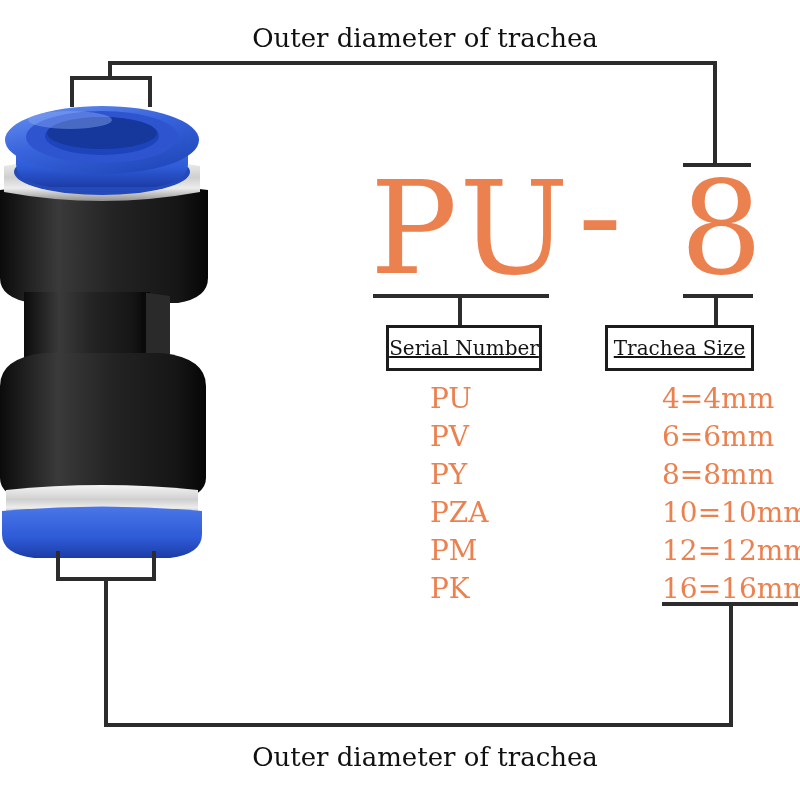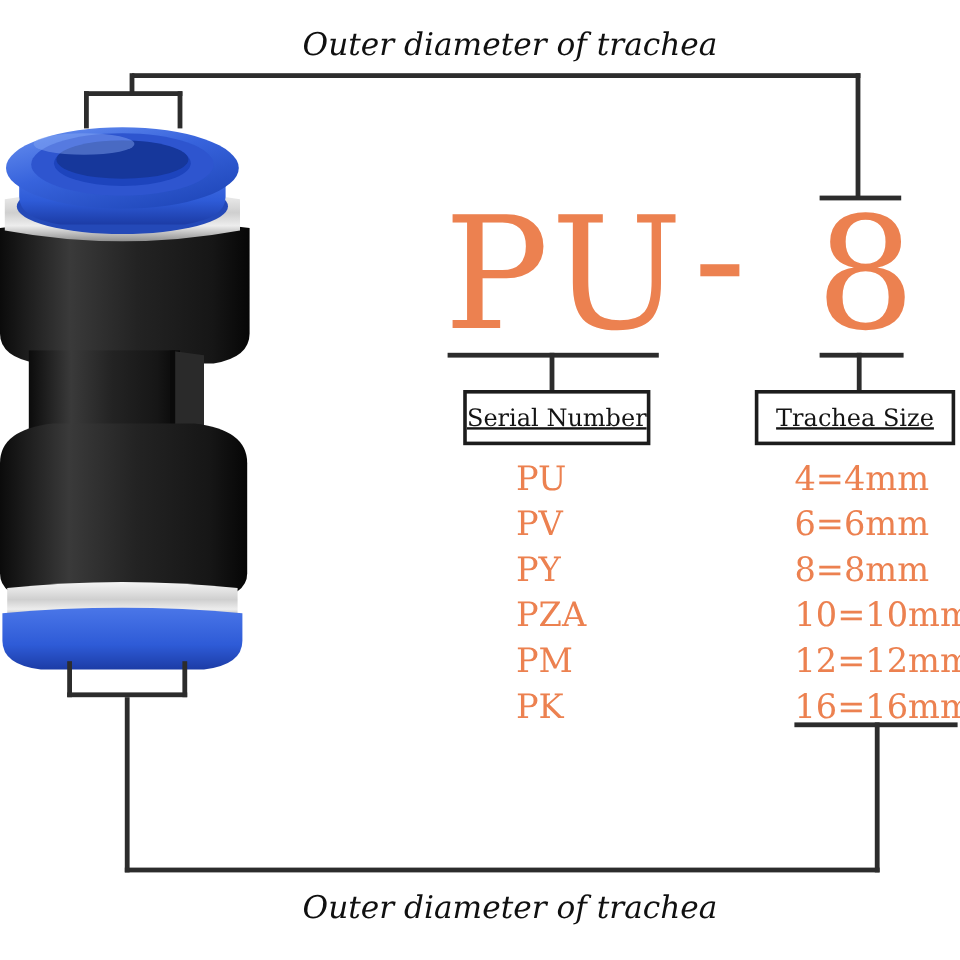--- a/index.html
+++ b/index.html
@@ -6,38 +6,38 @@
   .stage {
     position:relative; width:800px; height:800px;
     background:#ffffff; overflow:hidden;
     font-family:"DejaVu Serif", serif;
   }
   
   .ln { position:absolute; background:#2c2c2c; }
   
   .big-label {
     position:absolute; left:180px; width:490px; text-align:center;
-    font-size:26px; line-height:34px; color:#101010;font-style:italic;
+    font-size:26px; line-height:34px; color:#101010;
   }
   .label-top { top:21px; }
   .label-bottom { top:740px; }
   
   .pn { position:absolute; color:#ec8150; font-size:130px; line-height:1; letter-spacing:4px; }
   .pn-prefix { left:370px; top:163px; }
   .pn-sep    { left:578px; top:150px; }
   .pn-size   { left:680px; top:163px; }
   
   .tbox {
     position:absolute; box-sizing:border-box; height:46px;
     border:3px solid #1c1c1c; background:#ffffff;
     display:flex; align-items:center; justify-content:center;
     font-size:20px; color:#141414; white-space:nowrap;text-decoration:underline;
   }
   .box-serial { left:386px; top:325px; width:156px; }
-  .box-size   { left:605px; top:325px; width:167px;margin-left:24px; }
+  .box-size   { left:605px; top:325px; width:149px; }
   
   .olist { position:absolute; margin:0; padding:0; list-style:none; color:#ec8150; font-size:28px; }
   .olist li { height:38px; display:flex; align-items:center; }
   .list-serial { left:430px; top:379px; }
   .list-size   { left:662px; top:379px; }
   
   .connector { position:absolute; left:-2px; top:92px; width:216px; height:476px; }
 </style>
 </head>
 <body>

